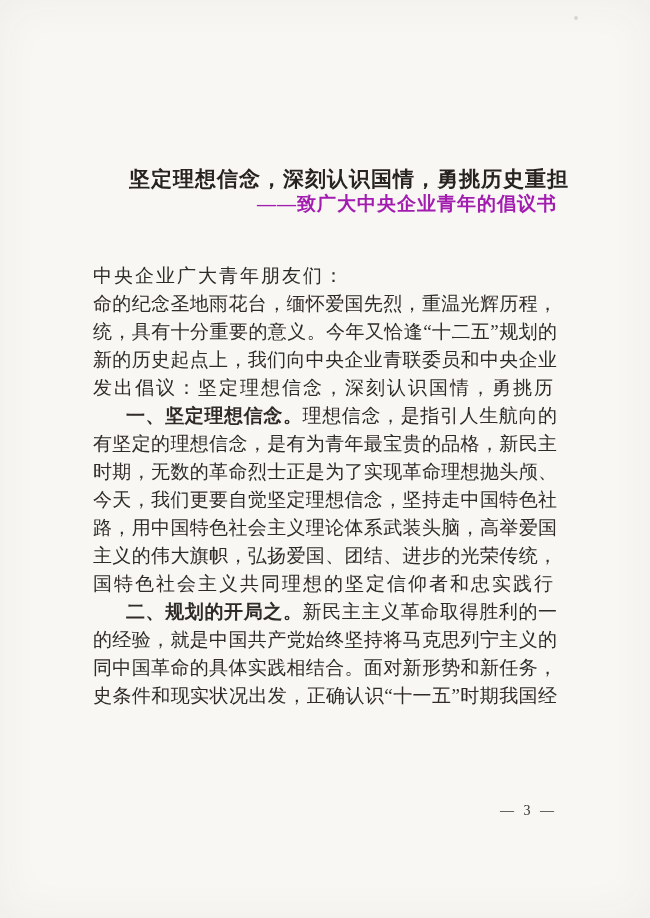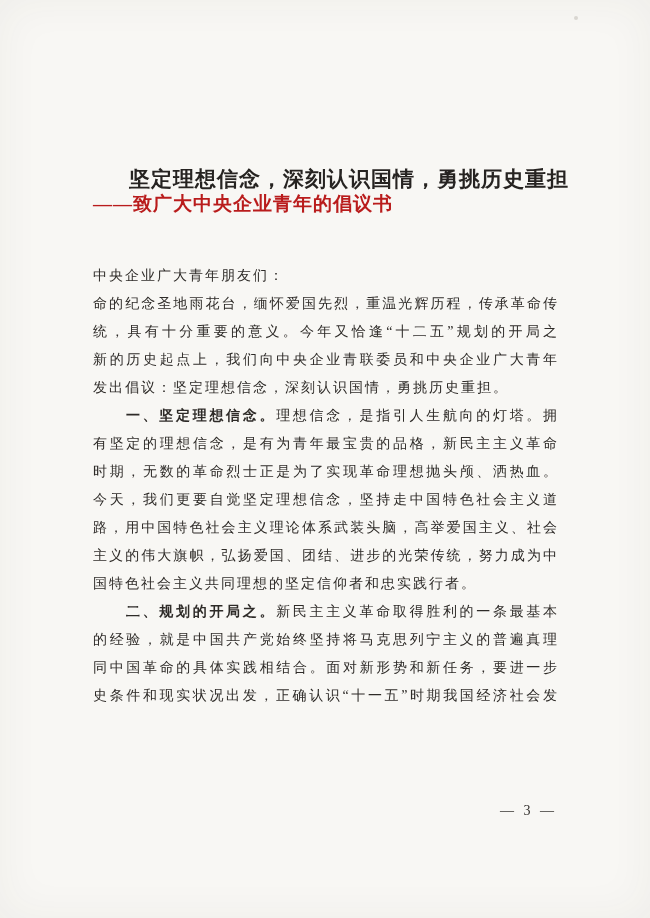--- a/index.html
+++ b/index.html
@@ -40,33 +40,33 @@
     font-weight: bold;
     letter-spacing: 1px;
     color: #262321;
   }
   .subtitle {
     position: absolute;
     top: 190px;
     left: 93px;
     width: 464px;
     margin: 0;
-    text-align: left;
+    text-align: right;
     font-size: 19px;
     line-height: 27px;
     font-weight: bold;
     letter-spacing: 1px;
-    color: #b91c1c;
+    color: #a21caf;
   }
   .doc-body {
     position: absolute;
     top: 262px;
     left: 93px;
     width: 464px;
-    font-size: 14px;
+    font-size: 19px;
     font-family: Liberation Serif, serif;
   }
   .line {
     height: 28px;
     line-height: 28px;
     overflow: hidden;
     letter-spacing: 2px;
     white-space: normal;
   }
   .line.full {

